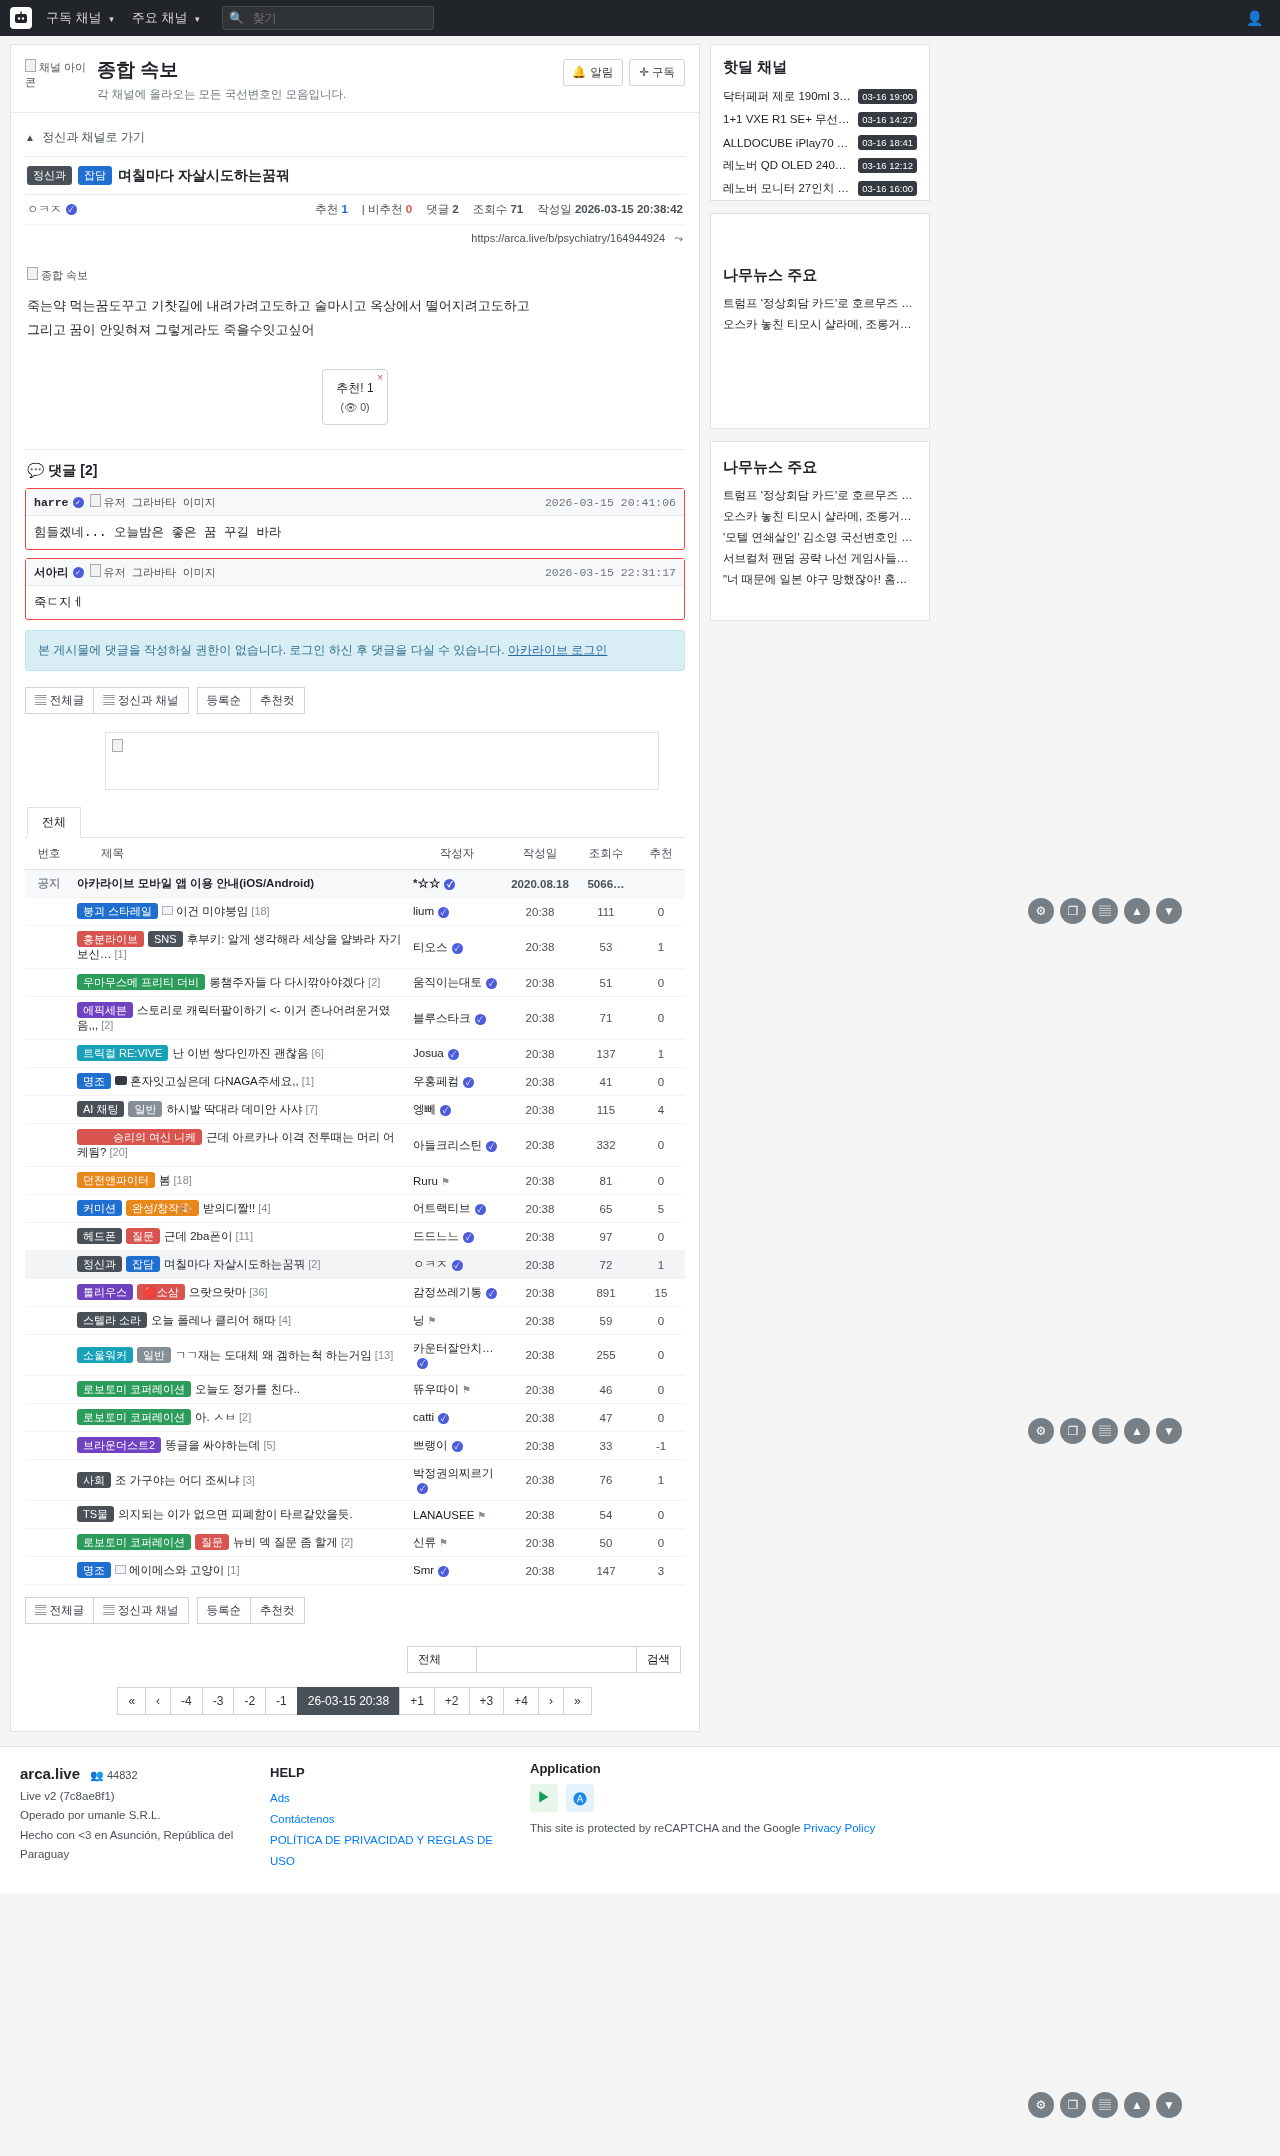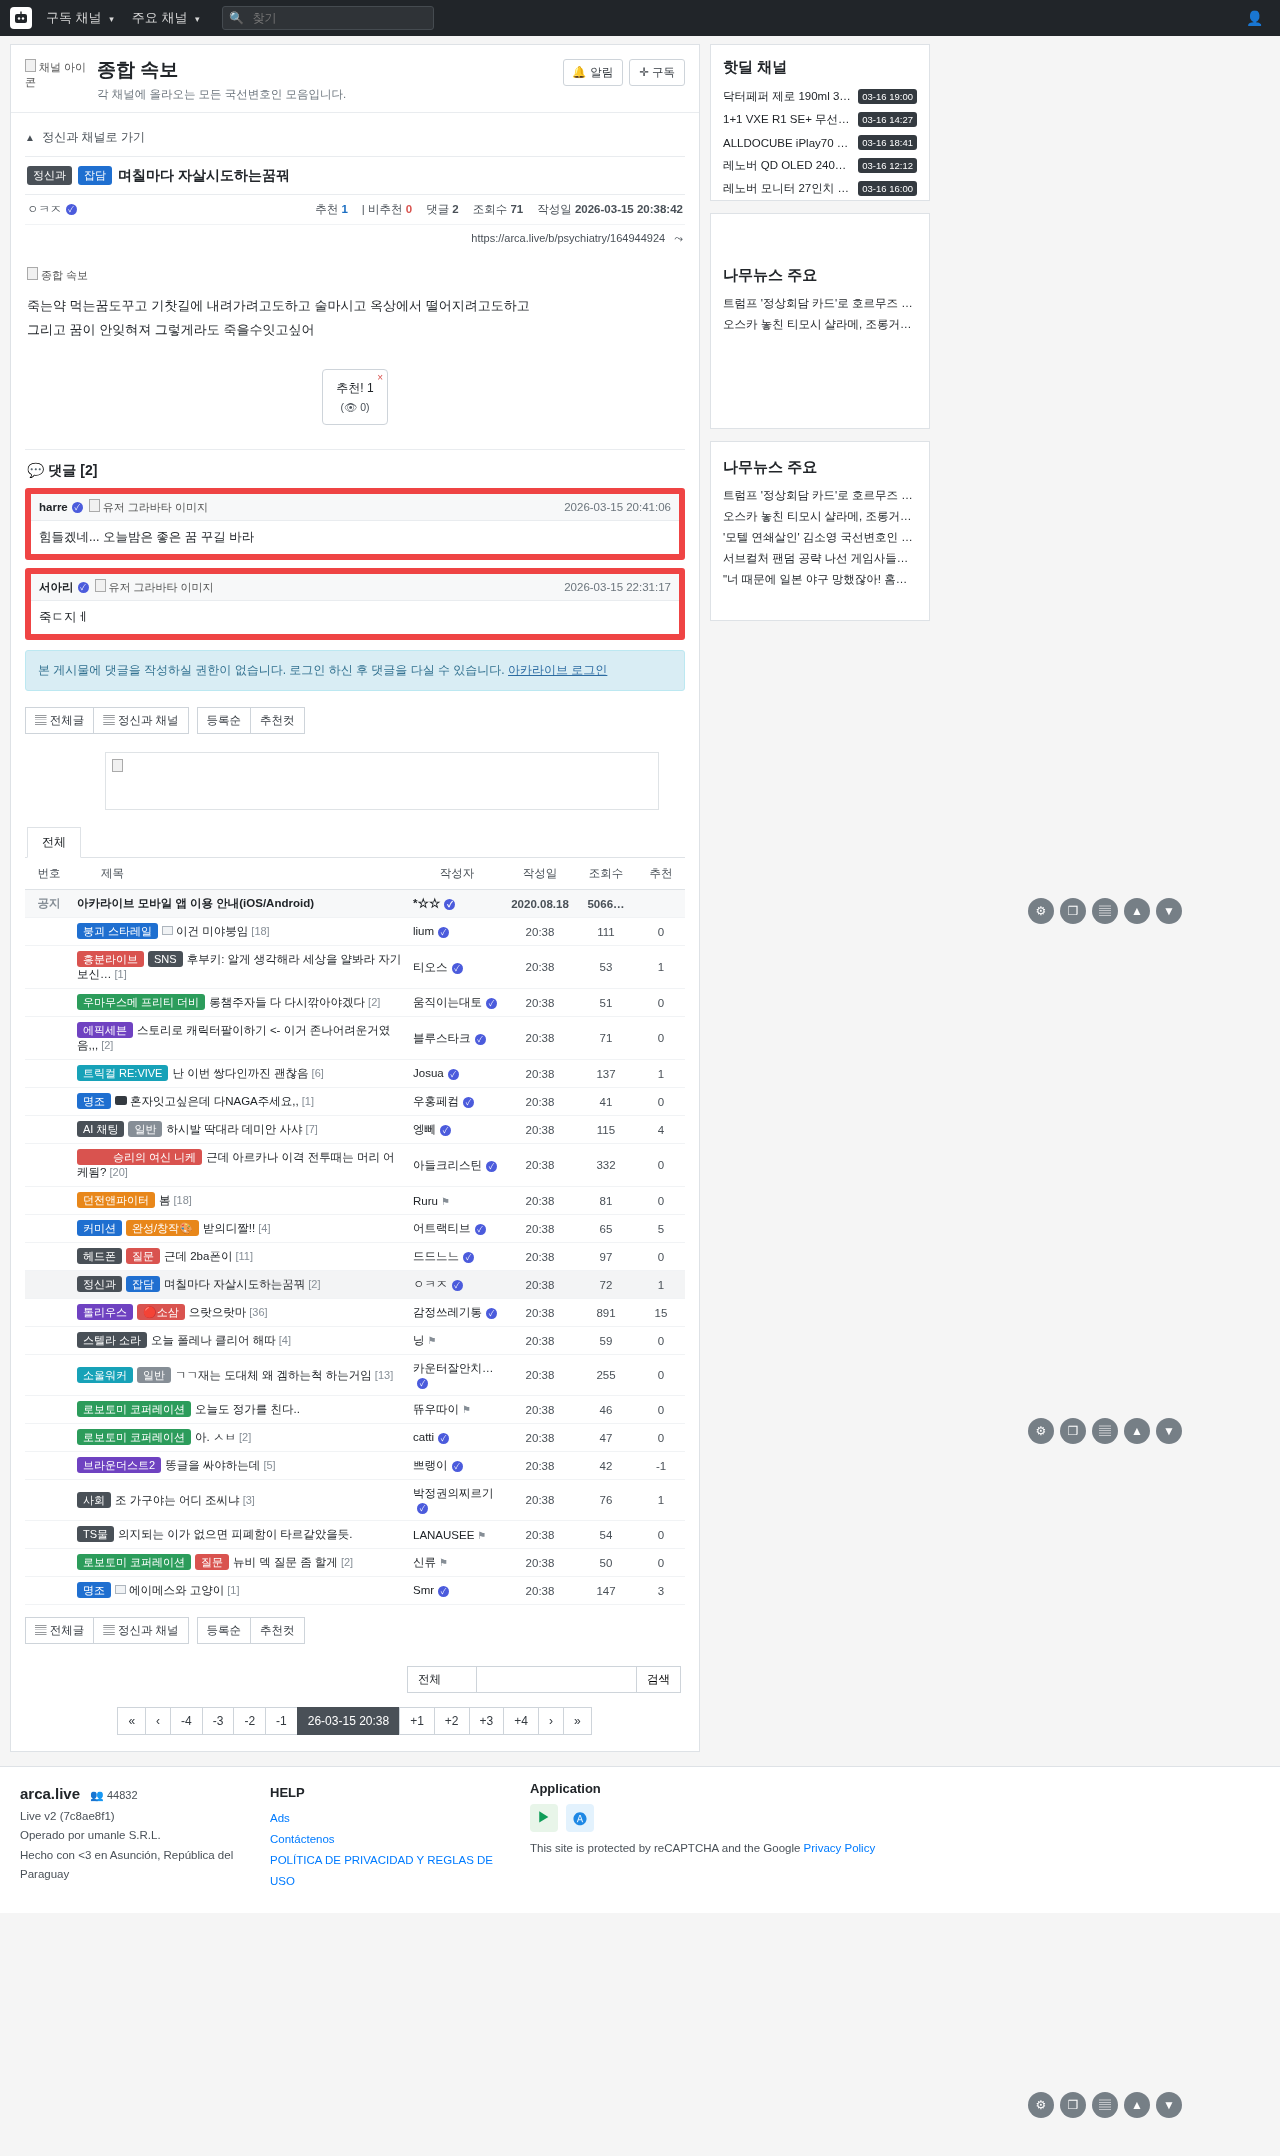--- a/index.html
+++ b/index.html
@@ -97,21 +97,21 @@
   .vote-wrap { display:flex; justify-content:center; padding:16px 0 24px 0;}
   .vote-box {
     position:relative; border:1px solid #ced4da; border-radius:4px; width:66px; padding:10px 6px;
     text-align:center; font-size:12px; background:#fff;
   }
   .vote-box .sub { font-size:10.5px; color:#495057; margin-top:4px;}
   .vote-box .xmark { position:absolute; top:2px; right:4px; color:#d9534f; font-size:10px;}
 
   .comment-head { border-top:1px solid #e9ecef; padding:12px 2px 8px 2px; font-size:14px; font-weight:bold;}
   .comment {
-    border:6px solid #ef4444; border-radius:3px; margin-bottom:8px; background:#fff;
+    border:1px solid #ef4444; border-radius:3px; margin-bottom:8px; background:#fff;font-family:Liberation Mono, monospace;
   }
   .comment .chead {
     display:flex; align-items:center; background:#f7f8f9; border-bottom:1px solid #e9ecef;
     padding:5px 8px; font-size:11.5px;
   }
   .comment .cname { font-weight:bold; margin-right:4px;}
   .comment .ctime { margin-left:auto; color:#6c757d; }
   .comment .cbody { padding:8px; font-size:12.5px;}
 
   .notice-box {
@@ -516,21 +516,21 @@
               <td class="c-author">catti<span class="verify" style="margin-left: 4px;">✓</span></td>
               <td class="c-date">20:38</td>
               <td class="c-view">47</td>
               <td class="c-vote">0</td>
             </tr>
             <tr>
               <td class="c-num"></td>
               <td class="c-title"><span class="badge-purple" style="margin-right: 4px;">브라운더스트2</span><span class="t-link">똥글을 싸야하는데</span><span class="cnt"> [5]</span></td>
               <td class="c-author">쁘랭이<span class="verify" style="margin-left: 4px;">✓</span></td>
               <td class="c-date">20:38</td>
-              <td class="c-view">42</td>
+              <td class="c-view">33</td>
               <td class="c-vote">-1</td>
             </tr>
             <tr>
               <td class="c-num"></td>
               <td class="c-title"><span class="badge-dark" style="margin-right: 4px;">사회</span><span class="t-link">조 가구야는 어디 조씨냐</span><span class="cnt"> [3]</span></td>
               <td class="c-author">박정권의찌르기<span class="verify" style="margin-left: 4px;">✓</span></td>
               <td class="c-date">20:38</td>
               <td class="c-view">76</td>
               <td class="c-vote">1</td>
             </tr>

